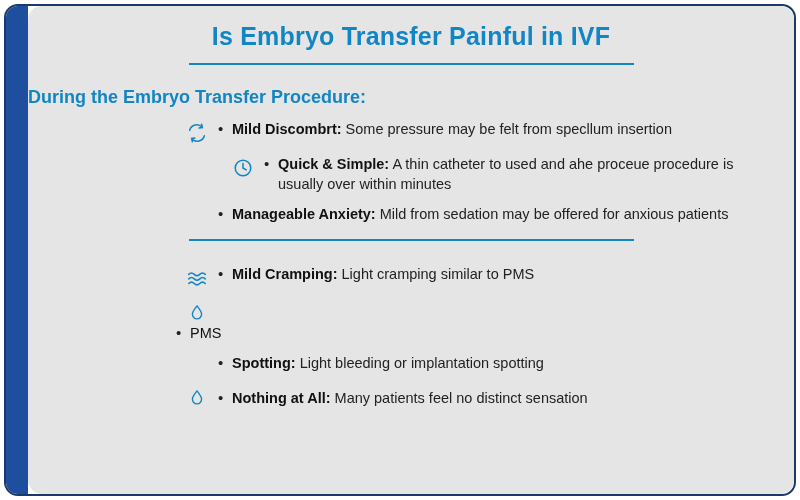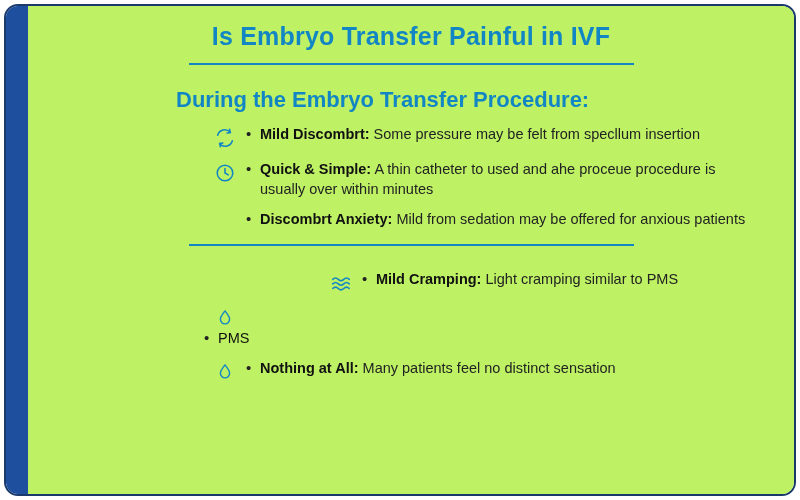--- a/index.html
+++ b/index.html
@@ -42,49 +42,48 @@
     background: #1d4f9e;
     border-top-left-radius: 12px;
     border-bottom-left-radius: 12px;
   }
   #content {
     position: absolute;
     left: 28px;
     top: 6px;
     right: 6px;
     bottom: 6px;
-    background: #bef264;
+    background: #e5e5e5;
     border-top-right-radius: 12px;
     border-bottom-right-radius: 12px;
     overflow: hidden;
+    border-radius: 14px;
   }
   .title {
     text-align: center;
     color: #1286c4;
     font-size: 25px;
     font-weight: bold;
     margin-top: 16px;
     letter-spacing: 0.2px;
   }
   .title-rule {
     width: 445px;
     height: 2px;
     background: #1286c4;
     margin: 12px auto 0 auto;
   }
   .section-head {
     color: #1286c4;
-    font-size: 22px;
+    font-size: 18px;
     font-weight: bold;
-    margin-left: 148px;
     margin-top: 22px;
   }
   .list {
     margin-top: 12px;
-    padding-left: 28px;
   }
   .row {
     display: flex;
     align-items: flex-start;
     margin-bottom: 11px;
   }
   .icon-cell {
     width: 42px;
     min-width: 42px;
     text-align: center;
@@ -153,47 +152,47 @@
             <path d="M20 15a8 8 0 0 1-13.5 3.5"></path>
             <polyline points="17 2.5 17.8 6 14.3 6.6"></polyline>
             <polyline points="7 21.5 6.2 18 9.7 17.4"></polyline>
           </svg>
         </div>
         <div class="bullet-text">
           <b>Mild Discombrt:</b><span> Some pressure may be felt from specllum insertion</span>
         </div>
       </div>
 
-      <div class="row" style="margin-left:148px;">
+      <div class="row" style="margin-left:148px;justify-content:center;">
         <div class="icon-cell">
           <svg class="icon-svg" width="22" height="22" viewBox="0 0 24 24" fill="none" stroke="#1286c4" stroke-width="1.7" stroke-linecap="round">
             <circle cx="12" cy="12" r="8.5"></circle>
             <polyline points="12 7 12 12 15.5 14"></polyline>
           </svg>
         </div>
         <div class="bullet-text">
           <b>Quick &amp; Simple:</b><span> A thin catheter to used and ahe proceue procedure is usually over within minutes</span>
         </div>
       </div>
 
       <div class="row no-icon" style="margin-left:148px;">
         <div class="icon-cell spacer"></div>
         <div class="bullet-text" style="max-width:500px;">
-          <b>Discombrt Anxiety:</b><span> Mild from sedation may be offered for anxious patients</span>
+          <b>Manageable Anxiety:</b><span> Mild from sedation may be offered for anxious patients</span>
         </div>
       </div>
 
     </div>
 
     <div class="divider"></div>
 
 
     <div class="list" style="margin-top:24px;">
 
-      <div class="row" style="margin-left:148px;justify-content:center;">
+      <div class="row" style="margin-left:148px;">
         <div class="icon-cell">
           <svg class="icon-svg" width="22" height="22" viewBox="0 0 24 24" fill="none" stroke="#1286c4" stroke-width="1.7" stroke-linecap="round">
             <path d="M3 8c2-2 4-2 6 0s4 2 6 0 4-2 6 0"></path>
             <path d="M3 13c2-2 4-2 6 0s4 2 6 0 4-2 6 0"></path>
             <path d="M3 18c2-2 4-2 6 0s4 2 6 0 4-2 6 0"></path>
           </svg>
         </div>
         <div class="bullet-text">
           <b>Mild Cramping:</b><span> Light cramping similar to PMS</span>
         </div>
@@ -203,22 +202,28 @@
         <div class="icon-cell">
           <svg class="icon-svg" width="20" height="22" viewBox="0 0 24 24" fill="none" stroke="#1286c4" stroke-width="1.7" stroke-linejoin="round">
             <path d="M12 3.5c3.5 4.5 5.5 7 5.5 9.8A5.5 5.5 0 0 1 12 19a5.5 5.5 0 0 1-5.5-5.7C6.5 10.5 8.5 8 12 3.5z"></path>
           </svg>
         </div>
         <div class="bullet-text">
           <b style="font-weight:normal;">PMS</b><span></span>
         </div>
       </div>
 
-
-      <div class="row" style="margin-left:148px;">
+      <div class="row no-icon" style="margin-left:148px;">
+        <div class="icon-cell spacer"></div>
+        <div class="bullet-text">
+          <b>Spotting:</b><span> Light bleeding or implantation spotting</span>
+        </div>
+      </div>
+
+      <div class="row" style="margin-left:148px;align-items:flex-end;">
         <div class="icon-cell">
           <svg class="icon-svg" width="20" height="22" viewBox="0 0 24 24" fill="none" stroke="#1286c4" stroke-width="1.7" stroke-linejoin="round">
             <path d="M12 3.5c3.5 4.5 5.5 7 5.5 9.8A5.5 5.5 0 0 1 12 19a5.5 5.5 0 0 1-5.5-5.7C6.5 10.5 8.5 8 12 3.5z"></path>
           </svg>
         </div>
         <div class="bullet-text">
           <b>Nothing at All:</b><span> Many patients feel no distinct sensation</span>
         </div>
       </div>
 

